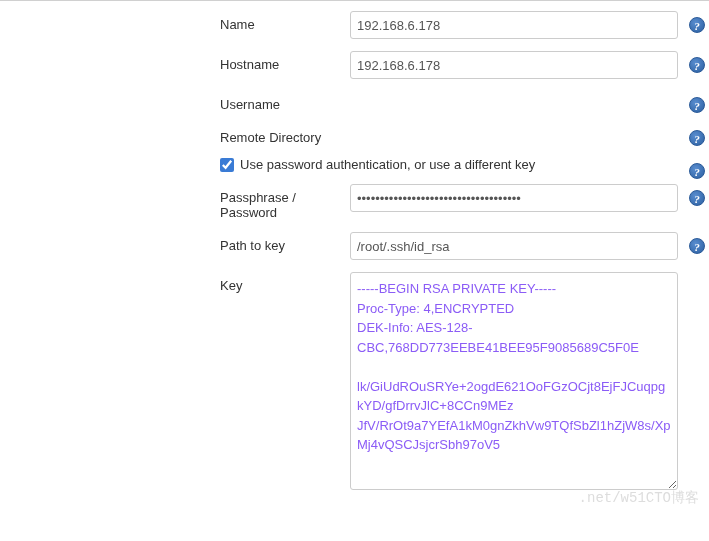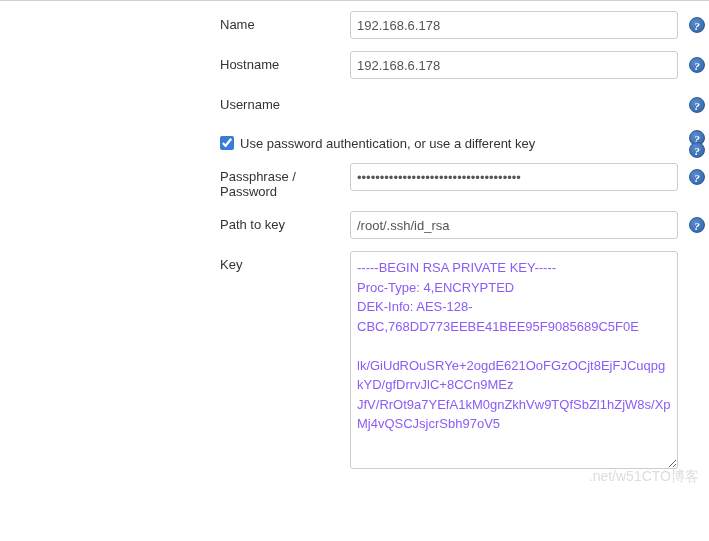--- a/index.html
+++ b/index.html
@@ -73,42 +73,42 @@
       font-weight: bold;
       font-style: italic;
       font-family: Georgia, serif;
       text-align: center;
       line-height: 16px;
       cursor: pointer;
       border: 1px solid #2a5a99;
     }
     .checkbox-row {
       display: flex;
-      align-items: flex-start;
+      align-items: flex-end;
       margin-bottom: 12px;
       position: relative;
       padding-left: 220px;
     }
     .checkbox-row input[type="checkbox"] {
       margin-right: 6px;
       width: 14px;
       height: 14px;
       accent-color: #3a7bd5;
     }
     .checkbox-row label {
       font-size: 13px;
       color: #333;
     }
     .watermark {
       position: absolute;
       right: 10px;
       bottom: 8px;
       color: #ddd;
       font-size: 14px;
-      font-family: Liberation Sans, sans-serif;
+      font-family: Liberation Mono, monospace;
       pointer-events: none;
     }
   </style>
 </head>
 <body>
 
 <div class="top-border"></div>
 
 <div class="form-wrapper">
 
@@ -127,20 +127,21 @@
     </div>
     <span class="help-icon">?</span>
   </div>
 
   <div class="form-row">
     <div class="label-col">Username</div>
     <span class="help-icon">?</span>
   </div>
 
   <div class="form-row">
+    <div class="label-col">Remote Directory</div>
     <span class="help-icon">?</span>
   </div>
 
   <div class="checkbox-row">
     <input type="checkbox" checked="" style="">
     <label>Use password authentication, or use a different key</label>
     <span class="help-icon">?</span>
   </div>
 
   <div class="form-row">

